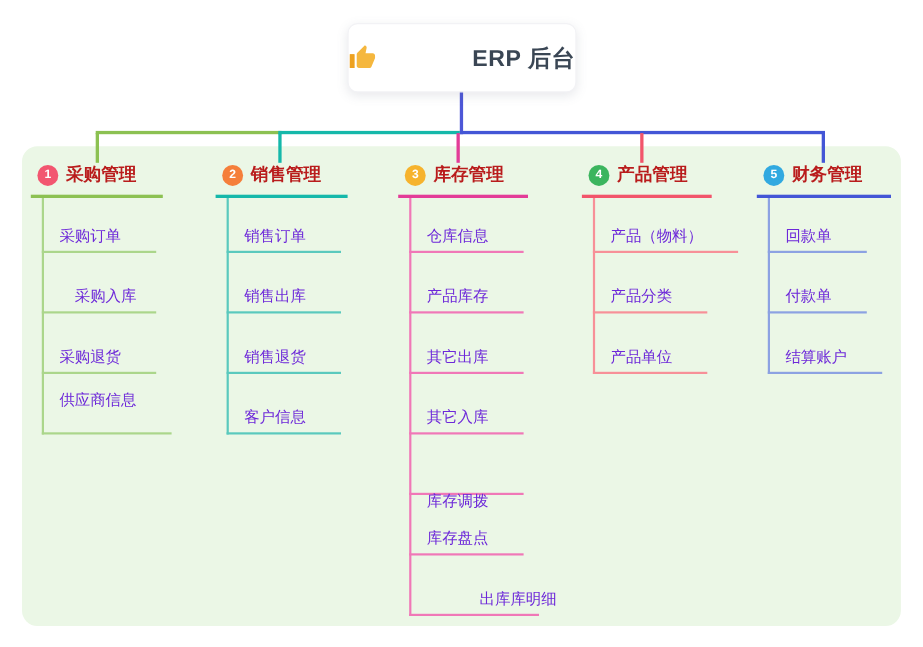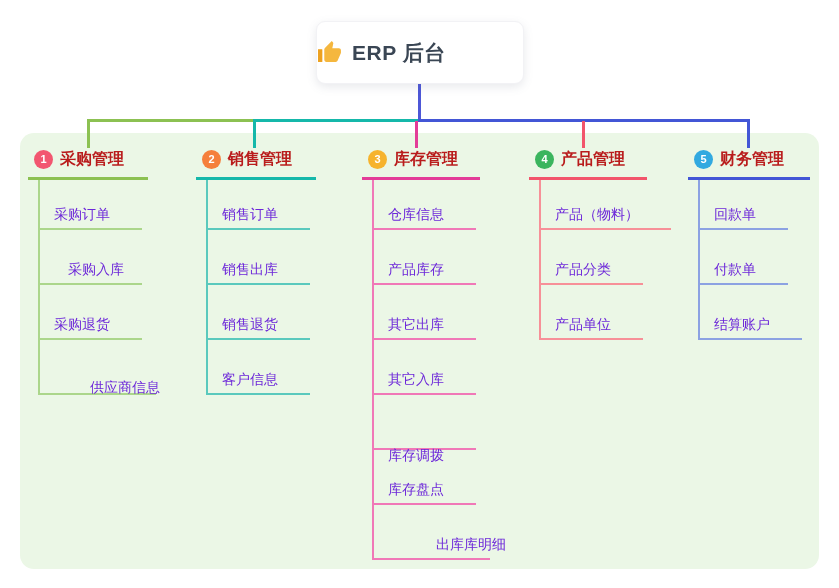--- a/index.html
+++ b/index.html
@@ -2,21 +2,21 @@
 <html><head>
 <meta charset="utf-8">
 <style>
   html,body{margin:0;padding:0;background:#ffffff;}
   body{font-family:"Liberation Sans","DejaVu Sans",sans-serif;}
   #canvas{position:relative;width:839px;height:588px;background:#ffffff;overflow:hidden;}
   #panel{position:absolute;left:20px;top:133px;width:799px;height:436px;border-radius:14px;background:#ebf7e6;z-index:1;}
   .line{position:absolute;z-index:2;}
   #root-card{position:absolute;left:316px;top:21px;width:206px;height:61px;background:#ffffff;
     border:1px solid #f2f2f5;border-radius:9px;box-shadow:0 3px 10px rgba(100,110,130,.15);
-    display:flex;align-items:center;justify-content:flex-start;gap:10px;z-index:3;cursor:pointer;}
+    display:flex;align-items:center;justify-content:space-between;gap:10px;z-index:3;cursor:pointer;}
   #root-card .title{font-size:21px;font-weight:600;color:#3a4654;letter-spacing:.5px;white-space:nowrap;}
   .branch-header{position:absolute;display:flex;align-items:center;gap:7px;height:22px;z-index:3;cursor:pointer;white-space:nowrap;}
   .badge{width:19px;height:19px;border-radius:50%;color:#fff;font-size:11px;font-weight:700;
     display:flex;align-items:center;justify-content:center;flex:0 0 auto;}
   .branch-label{font-size:16px;font-weight:600;color:#b91c1c;}
   .child-node{position:absolute;height:22px;line-height:22px;font-size:14px;color:#6d28d9;
     white-space:nowrap;z-index:3;cursor:pointer;}
 </style>
 </head>
 <body>
@@ -66,21 +66,21 @@
       <div class="line" style="left: 698px; top: 338px; width: 104px; height: 2px; background: rgb(140, 162, 226);"></div>
     </div>
   <div id="layer-nodes">
       <div class="branch-header" style="left: 34px; top: 148px;">
         <div class="badge" style="background: rgb(242, 86, 112);">1</div>
         <div class="branch-label">采购管理</div>
       </div>
       <div class="child-node" style="left: 54px; top: 203px;">采购订单</div>
       <div class="child-node" style="left: 68px; top: 258px; text-align: right;">采购入库</div>
       <div class="child-node" style="left: 54px; top: 313px;">采购退货</div>
-      <div class="child-node" style="left: 54px; top: 376px; margin-left: 36px;">供应商信息</div>
+      <div class="child-node" style="left: 54px; top: 352px;">供应商信息</div>
       <div class="branch-header" style="left: 202px; top: 148px;">
         <div class="badge" style="background: rgb(245, 127, 59);">2</div>
         <div class="branch-label">销售管理</div>
       </div>
       <div class="child-node" style="left: 222px; top: 203px;">销售订单</div>
       <div class="child-node" style="left: 222px; top: 258px;">销售出库</div>
       <div class="child-node" style="left: 222px; top: 313px;">销售退货</div>
       <div class="child-node" style="left: 222px; top: 368px;">客户信息</div>
       <div class="branch-header" style="left: 368px; top: 148px;">
         <div class="badge" style="background: rgb(246, 179, 45);">3</div>

